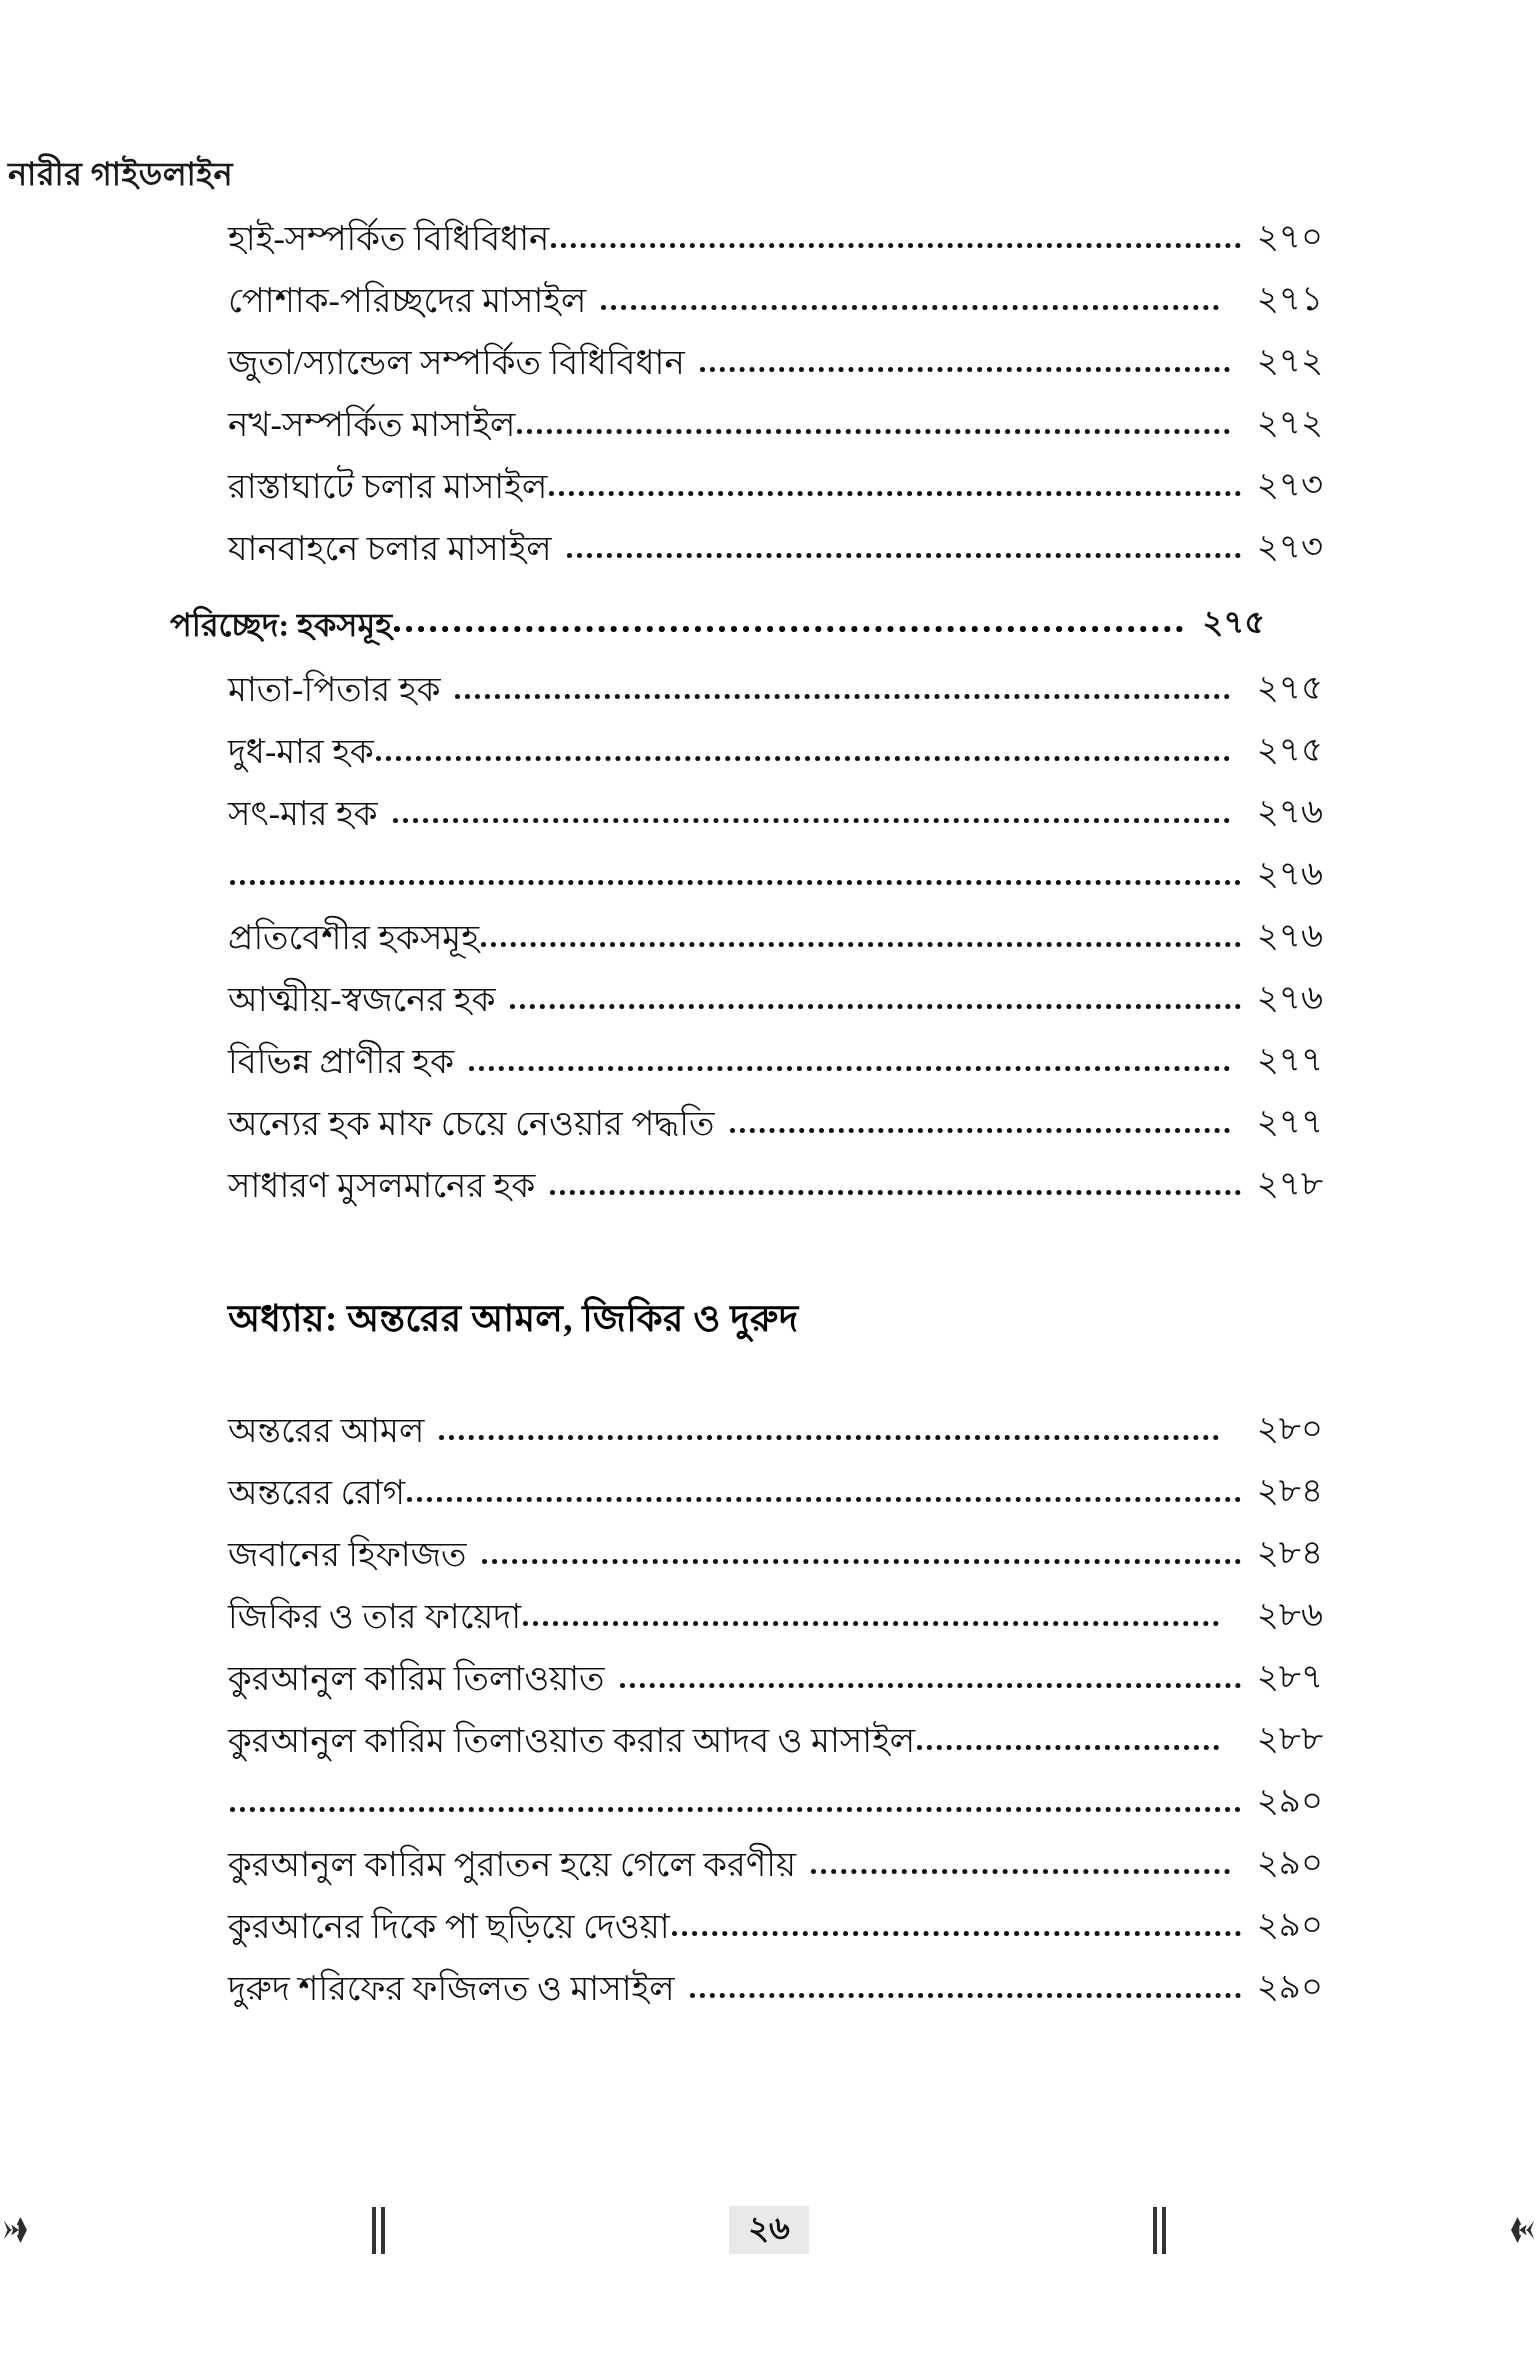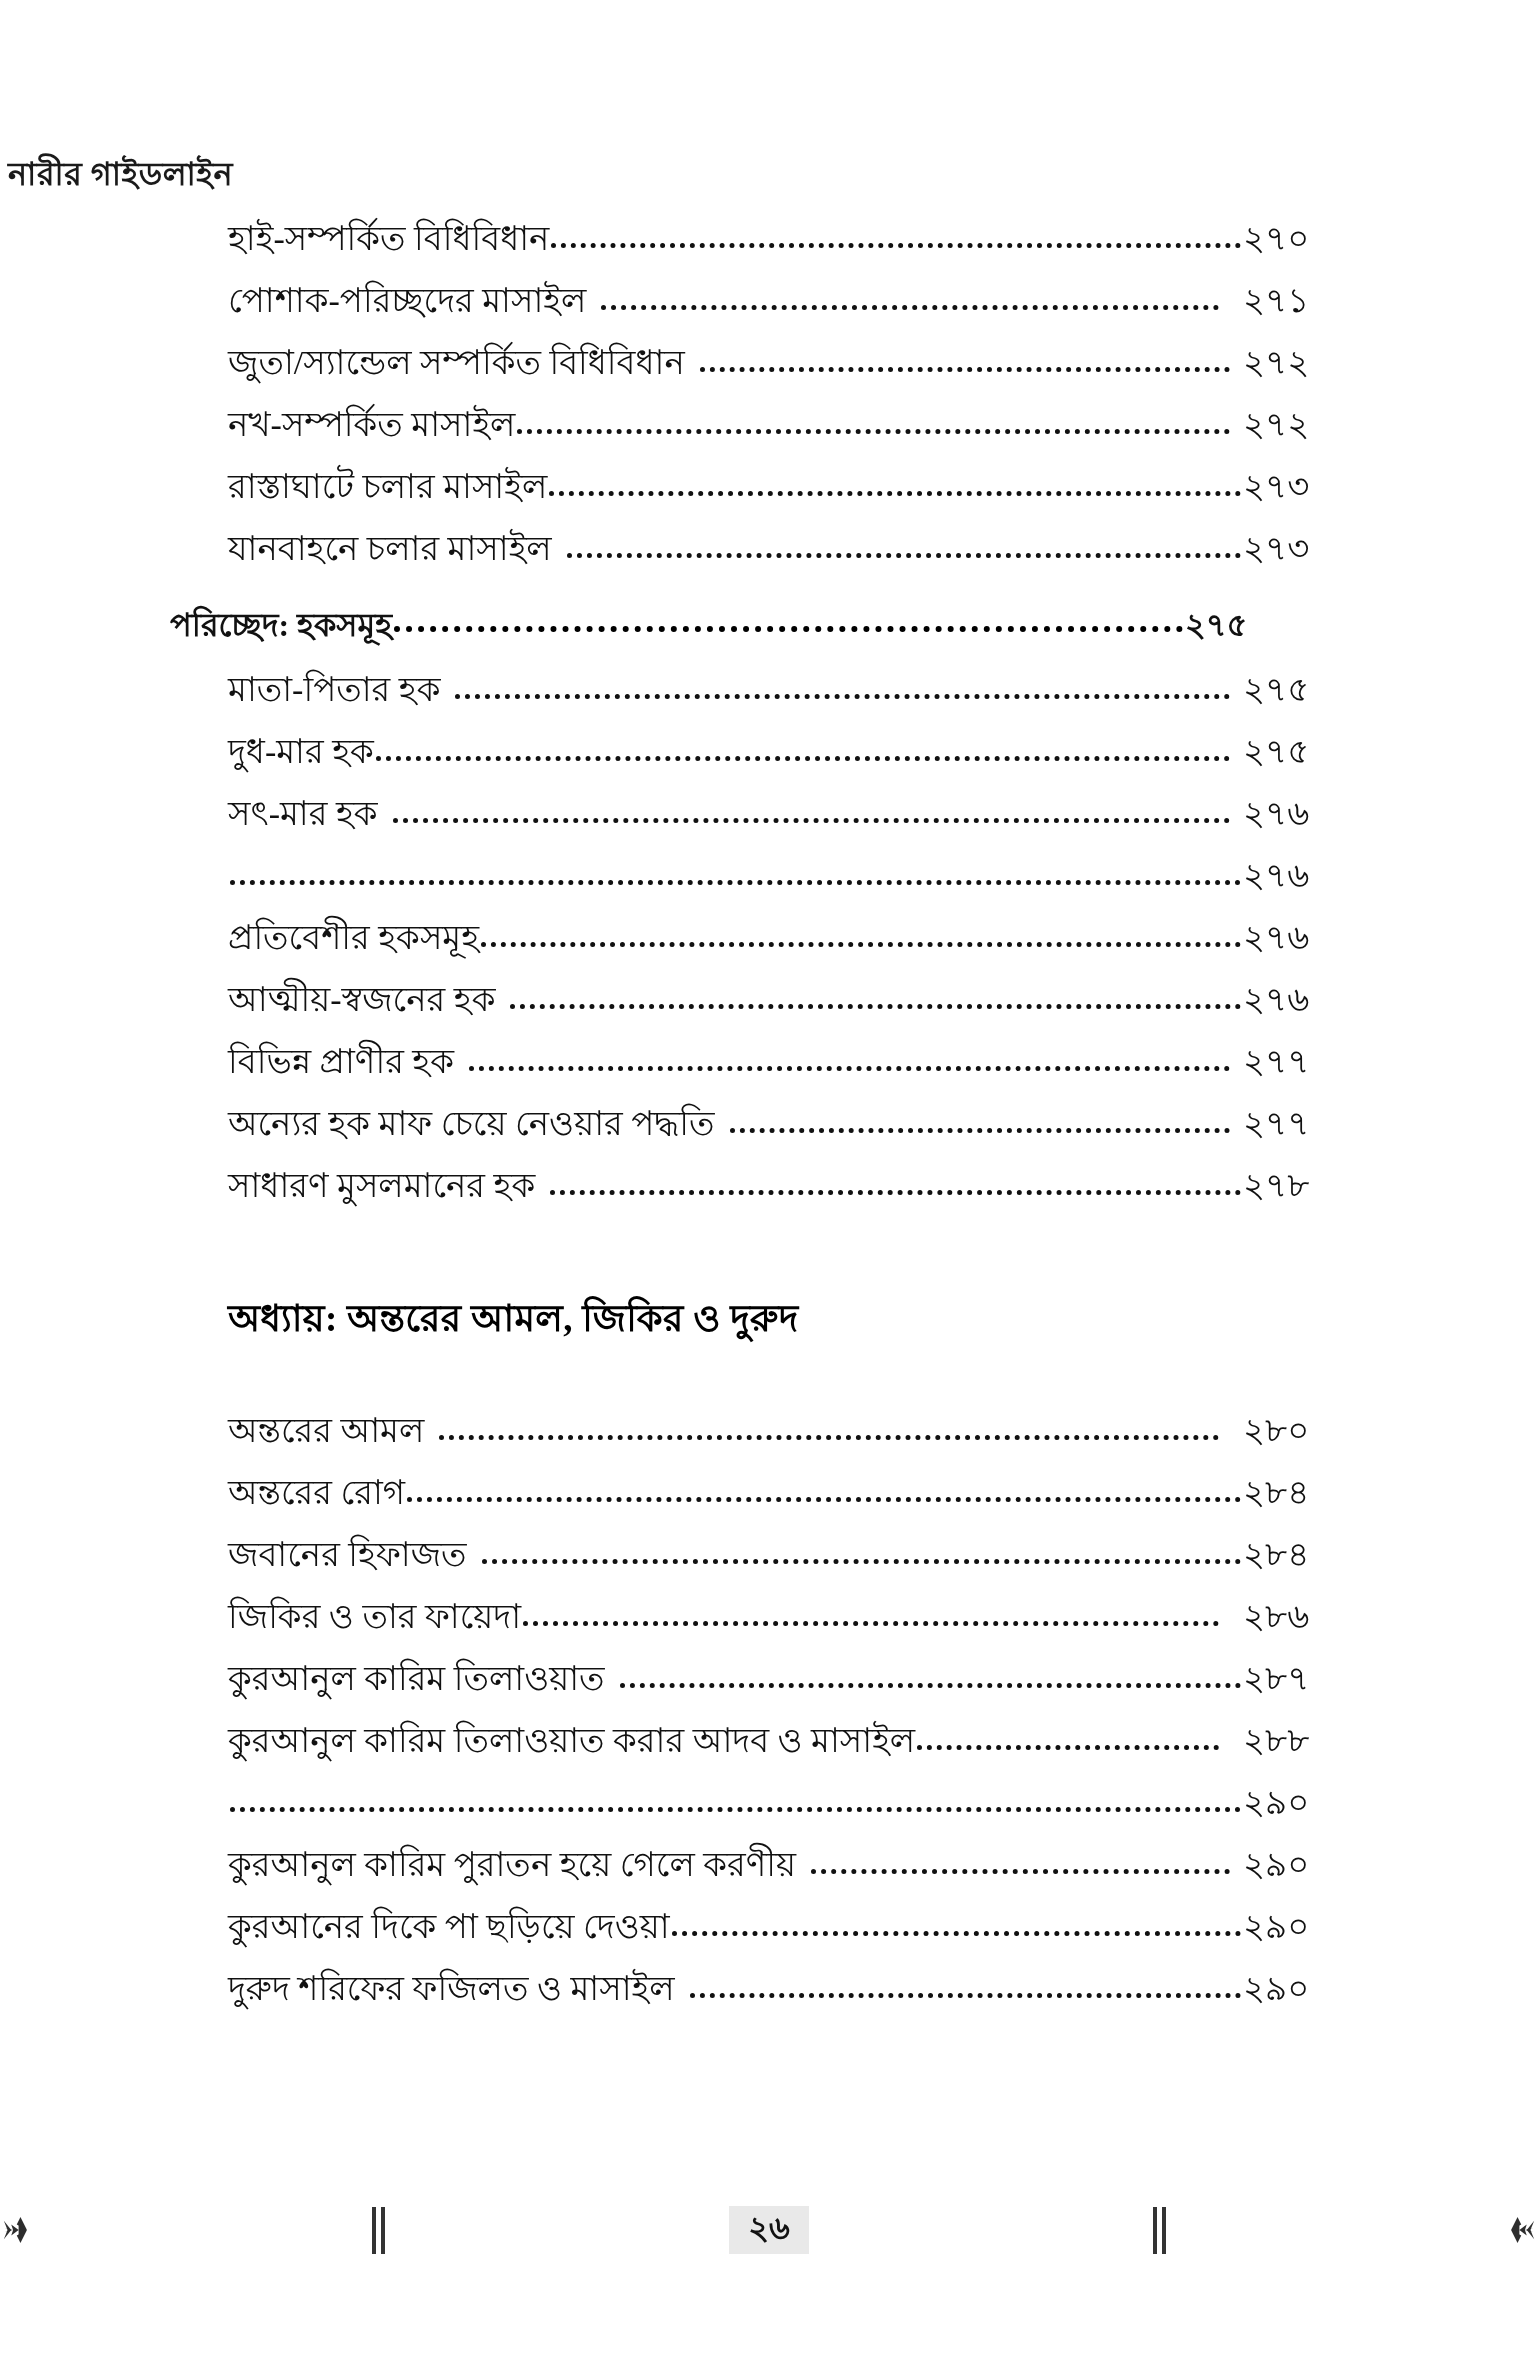--- a/index.html
+++ b/index.html
@@ -65,22 +65,23 @@
     position: absolute;
     left: 0;
     right: 0;
     bottom: 8.4px;
     height: 0;
     border-bottom: 5.6px dotted #111111;
   }
   .toc-page {
     flex: 0 0 auto;
     white-space: nowrap;
-    text-align: left;
+    text-align: right;
     min-width: 80px;
+    font-family: Liberation Mono, monospace;
   }
 
   
   .gap-0 .toc-leader { margin-left: 1.9px; }
   .gap-1 .toc-leader { margin-left: 15px; }
 
   
   .tail-0 .toc-leader { margin-right: 1.9px; }
   .tail-1 .toc-leader { margin-right: 13px; }
   .tail-2 .toc-leader { margin-right: 24px; }

